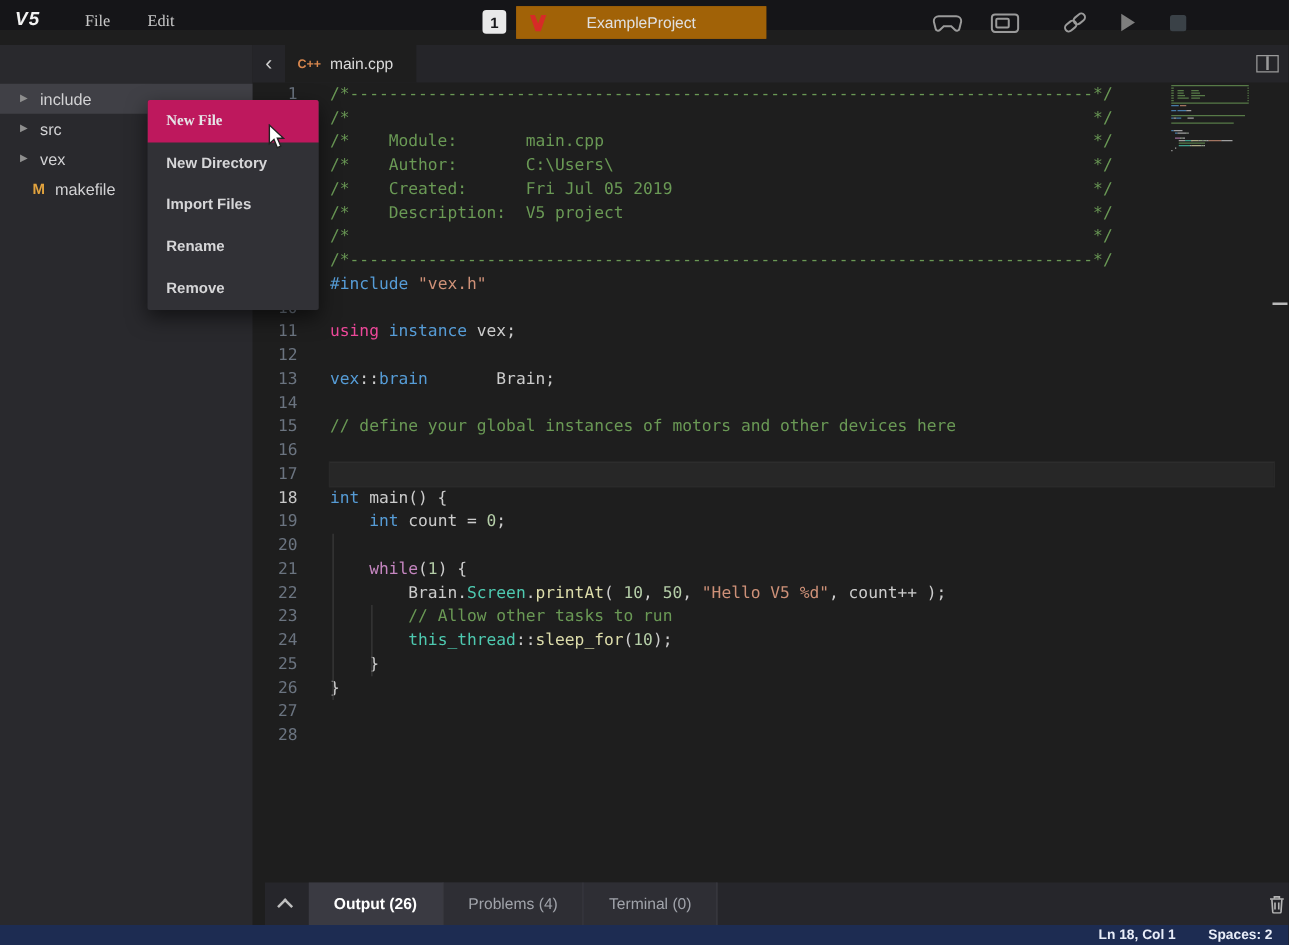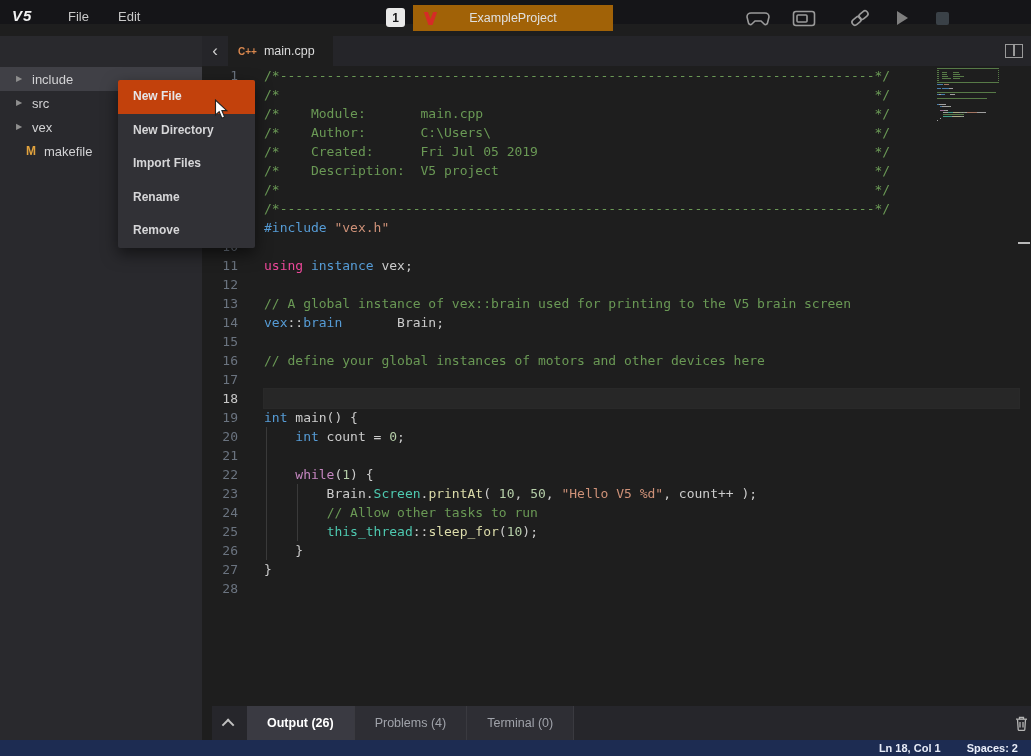--- a/index.html
+++ b/index.html
@@ -4,21 +4,21 @@
 <style>
   * { margin:0; padding:0; box-sizing:border-box; }
   html,body { width:1031px; height:756px; background:#1e1e1e; overflow:hidden;
               font-family:"Liberation Sans", sans-serif; }
   .app { position:relative; width:1031px; height:756px; background:#1e1e1e; }
 
   
   .topbar { position:absolute; left:0; top:0; width:1031px; height:24px; background:#151518; z-index:10; }
   .logo { position:absolute; left:12px; top:7px; color:#f2f2f2; font-weight:bold; font-style:italic;
           font-size:15px; letter-spacing:1px; }
-  .menu-item { position:absolute; top:9px; color:#c9c9c9; font-size:13px; cursor:default; }
+  .menu-item { position:absolute; top:9px; color:#c9c9c9; font-size:13px; cursor:default;font-family:Liberation Serif, serif; }
   .menu-file { left:68px; } .menu-edit { left:118px; }
   .slot-btn { position:absolute; left:386px; top:8px; width:19px; height:19px; background:#e9e9e9;
               border-radius:3px; color:#17171a; font-size:12px; font-weight:bold;
               display:flex; align-items:center; justify-content:center; }
   .project-box { position:absolute; left:413px; top:5px; width:200px; height:26px; background:#a16207;
                  border:1px solid #a16207; display:flex; align-items:center; justify-content:center; }
   .project-box .vicon { position:absolute; left:9px; top:5px; }
   .project-name { color:#e0e0e0; font-size:12.5px; }
   .top-icon { position:absolute; top:6px; width:28px; height:24px; display:flex;
               align-items:center; justify-content:center; }
@@ -64,21 +64,21 @@
   .mini-line { height:2px; white-space:nowrap; font-size:0; }
   .mini-line span { display:inline-block; height:1px; vertical-align:top; }
   .scrollbar { position:absolute; right:0; top:0; width:14px; height:640px; }
   .scroll-marker { position:absolute; right:1px; top:176px; width:12px; height:2px; background:#b9b9b9; }
 
   
   .ctx-menu { position:absolute; left:118px; top:80px; width:137px; background:#313136; z-index:50;
               box-shadow:0 6px 16px rgba(0,0,0,0.55); border-radius:2px; overflow:hidden; }
   .ctx-item { height:33.5px; line-height:33.5px; padding-left:15px; color:#d6d6d8;
               font-size:12px; font-weight:600; }
-  .ctx-item.hovered { background:#c2410c; color:#e6e6e8; }
+  .ctx-item.hovered { background:#be185d; color:#e6e6e8;font-family:Liberation Serif, serif; }
   .mouse-cursor { position:absolute; left:214px; top:99px; z-index:60; }
 
   
   .panel { position:absolute; left:212px; top:706px; width:829px; height:34px; background:#26262b;
            display:flex; align-items:stretch; z-index:6; }
   .panel-collapse { width:35px; display:flex; align-items:center; justify-content:center; }
   .chevron-up { width:9px; height:9px; border-top:2px solid #c0c0c0; border-left:2px solid #c0c0c0;
                 transform:rotate(45deg) translateY(2px); }
   .panel-tab { padding:0 20px; display:flex; align-items:center; background:#2e2e34;
                border-right:1px solid #3a3a40; color:#a0a3aa; font-size:12.5px; }
@@ -215,21 +215,20 @@
         <div class="code-line"><span style="color: rgb(106, 153, 85);">/*    Module:       main.cpp                                                  */</span></div>
         <div class="code-line"><span style="color: rgb(106, 153, 85);">/*    Author:       C:\Users\                                                 */</span></div>
         <div class="code-line"><span style="color: rgb(106, 153, 85);">/*    Created:      Fri Jul 05 2019                                           */</span></div>
         <div class="code-line"><span style="color: rgb(106, 153, 85);">/*    Description:  V5 project                                                */</span></div>
         <div class="code-line"><span style="color: rgb(106, 153, 85);">/*                                                                            */</span></div>
         <div class="code-line"><span style="color: rgb(106, 153, 85);">/*----------------------------------------------------------------------------*/</span></div>
         <div class="code-line"><span style="color: rgb(86, 156, 214);">#include</span><span style="color: rgb(204, 204, 204);"> </span><span style="color: rgb(206, 145, 120);">"vex.h"</span></div>
         <div class="code-line"></div>
         <div class="code-line"><span style="color: #ec4899;">using</span><span style="color: rgb(204, 204, 204);"> </span><span style="color: rgb(86, 156, 214);">instance</span><span style="color: rgb(204, 204, 204);"> vex;</span></div>
         <div class="code-line"></div>
-        <div class="code-line"><span style="color: rgb(106, 153, 85);">// A global instance of vex::brain used for printing to the V5 brain screen</span></div>
         <div class="code-line"><span style="color: rgb(86, 156, 214);">vex</span><span style="color: rgb(204, 204, 204);">::</span><span style="color: rgb(86, 156, 214);">brain</span><span style="color: rgb(204, 204, 204);">       Brain;</span></div>
         <div class="code-line"></div>
         <div class="code-line"><span style="color: rgb(106, 153, 85);">// define your global instances of motors and other devices here</span></div>
         <div class="code-line"></div>
         <div class="code-line current"></div>
         <div class="code-line"><span style="color: rgb(86, 156, 214);">int</span><span style="color: rgb(204, 204, 204);"> main() {</span></div>
         <div class="code-line"><span style="color: rgb(204, 204, 204);">    </span><span style="color: rgb(86, 156, 214);">int</span><span style="color: rgb(204, 204, 204);"> count = </span><span style="color: rgb(181, 206, 168);">0</span><span style="color: rgb(204, 204, 204);">;</span></div>
         <div class="code-line"></div>
         <div class="code-line"><span style="color: rgb(204, 204, 204);">    </span><span style="color: rgb(197, 134, 192);">while</span><span style="color: rgb(204, 204, 204);">(</span><span style="color: rgb(181, 206, 168);">1</span><span style="color: rgb(204, 204, 204);">) {</span></div>
         <div class="code-line"><span style="color: rgb(204, 204, 204);">        Brain.</span><span style="color: rgb(78, 201, 176);">Screen</span><span style="color: rgb(204, 204, 204);">.</span><span style="color: rgb(220, 220, 170);">printAt</span><span style="color: rgb(204, 204, 204);">( </span><span style="color: rgb(181, 206, 168);">10</span><span style="color: rgb(204, 204, 204);">, </span><span style="color: rgb(181, 206, 168);">50</span><span style="color: rgb(204, 204, 204);">, </span><span style="color: rgb(206, 145, 120);">"Hello V5 %d"</span><span style="color: rgb(204, 204, 204);">, count++ );</span></div>

